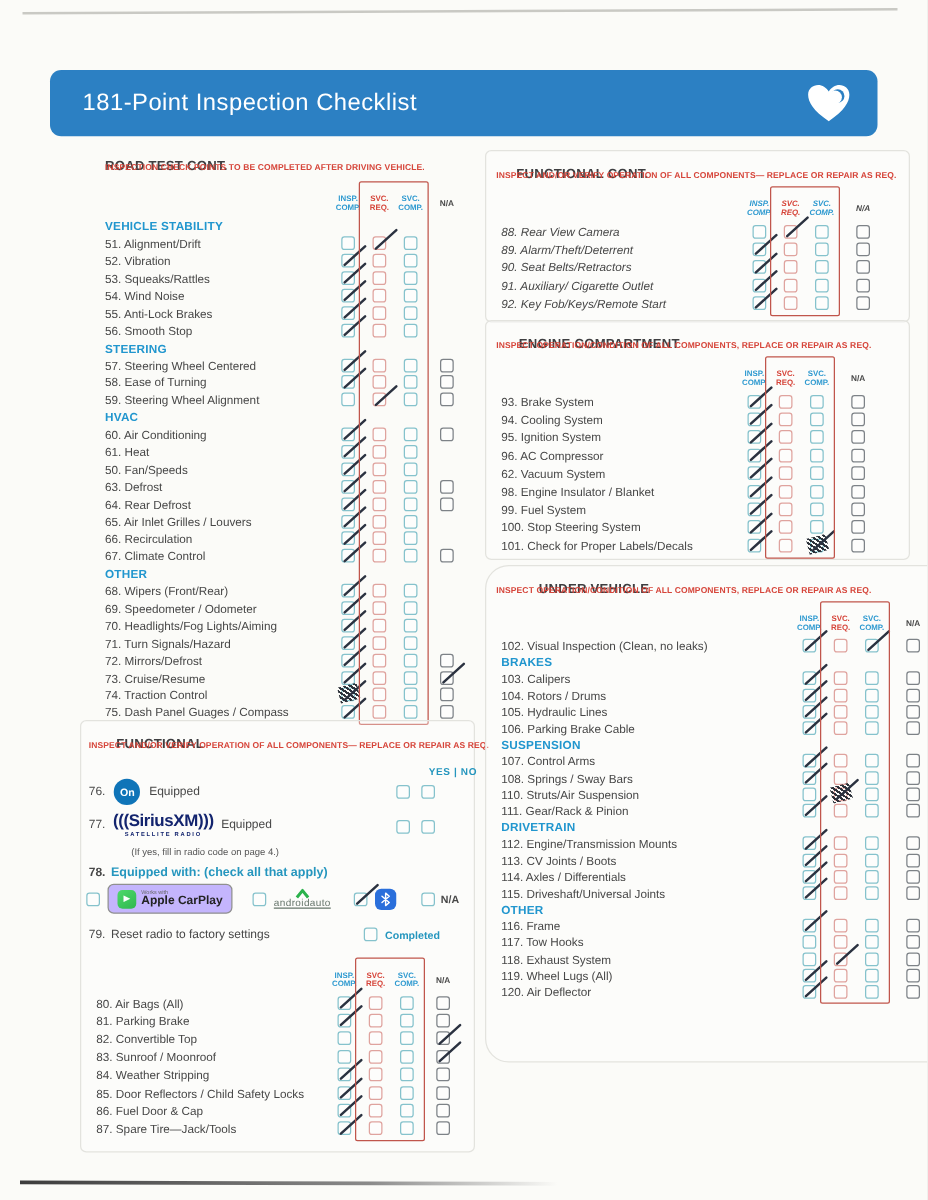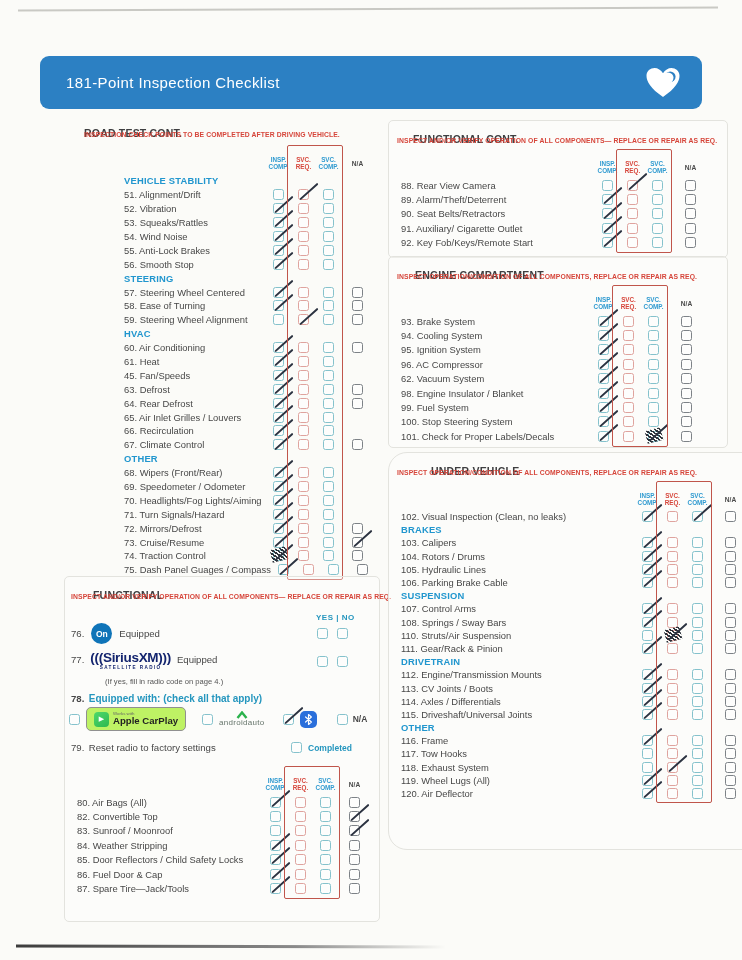--- a/index.html
+++ b/index.html
@@ -4,21 +4,21 @@
 <style>
   html,body{margin:0;padding:0;background:#e8e8e6;}
   .page{position:relative;width:742px;height:960px;background:#fbfbf8;overflow:hidden;
         font-family:"Liberation Sans",sans-serif;color:#474747;}
   .scanline-top{position:absolute;left:18px;top:8px;width:700px;height:1.5px;background:#c9c9c4;transform:rotate(-.25deg);}
   .scanline-bottom{position:absolute;left:16px;top:945px;width:430px;height:2.5px;
         background:linear-gradient(90deg,#3c3c3c,#8a8a8a 65%,transparent);transform:rotate(.15deg);}
   
   .banner{position:absolute;left:40px;top:56px;width:662px;height:53px;background:#2c80c3;border-radius:9px;
           display:flex;align-items:center;padding:0 20px;box-sizing:border-box;}
-  .banner-title{color:#fff;font-size:15px;letter-spacing:.4px;padding-left:6px;}
+  .banner-title{color:#fff;font-size:19px;letter-spacing:.4px;padding-left:6px;}
   .heart{margin-left:auto;display:flex;align-items:center;}
   
   .sec{position:absolute;box-sizing:border-box;}
   .sec.boxed{border:1px solid #e3e3de;border-radius:5px;background:rgba(255,255,255,.35);}
   .sec-title{position:absolute;font-size:10.5px;font-weight:bold;color:#3e3e40;letter-spacing:.2px;white-space:nowrap;}
   .sec-sub{position:absolute;font-size:6.8px;font-weight:bold;color:#d6453a;letter-spacing:.1px;white-space:nowrap;}
   
   .grid{position:absolute;left:0;right:0;}
   .row{display:flex;align-items:center;}
   .row .lbl{flex:1;font-size:9.4px;color:#474747;padding-left:8px;white-space:nowrap;overflow:visible;}
@@ -40,38 +40,38 @@
          background:repeating-linear-gradient(48deg,#1d222b 0 1.6px,transparent 1.6px 3px);pointer-events:none;}
   .red-box{position:absolute;top:0;bottom:-3px;width:54px;border:1.2px solid #c0554b;border-radius:2px;pointer-events:none;}
   .grid-a .red-box{right:35px;} .grid-r .red-box{right:55px;}
   
   #grid-road .row{height:13.9px;} #grid-func .row{height:14.4px;}
   #grid-fcont .row{height:14.4px;} #grid-engine .row{height:14.4px;} #grid-under .row{height:13.2px;}
   
   .abs{position:absolute;white-space:nowrap;}
   .num{font-size:9.6px;color:#474747;}
   .flabel{font-size:9.6px;color:#474747;}
-  .yesno-hdr{font-size:8px;font-weight:bold;color:#2596be;letter-spacing:.5px;}
+  .yesno-hdr{font-size:8px;font-weight:bold;color:#2596be;letter-spacing:.5px;margin-left:27px;}
   .yn-boxes{display:flex;gap:9px;}
   .onstar{display:inline-flex;align-items:center;justify-content:center;width:21px;height:21px;border-radius:50%;
           background:#0f74b8;color:#fff;font-size:8.5px;font-weight:bold;vertical-align:middle;}
   .sx{display:inline-block;vertical-align:middle;text-align:center;line-height:1;}
   .sx-main{font-size:13.5px;font-weight:bold;color:#13246e;letter-spacing:-.3px;}
   .sx-sub{font-size:4.6px;font-weight:bold;color:#13246e;letter-spacing:1.4px;margin-top:1px;}
   .blue-bold{color:#2596be;font-weight:bold;}
   .note{font-size:7.6px;color:#555;}
   .badge-cp{display:inline-flex;align-items:center;gap:4px;border:1.1px solid #909090;border-radius:5px;
-            height:22px;padding:0 7px;background:#bef264;}
+            height:22px;padding:0 7px;background:#c4b5fd;}
   .cp-icon{width:15px;height:15px;border-radius:4px;background:linear-gradient(145deg,#4fd86b,#2eb84f);
            display:flex;align-items:center;justify-content:center;color:#fff;font-size:7px;}
   .cp-text{display:flex;flex-direction:column;line-height:1;}
   .cp-pre{font-size:4.4px;color:#666;}
   .cp-name{font-size:9.6px;font-weight:bold;color:#222;}
   .aa{display:inline-flex;flex-direction:column;align-items:center;line-height:1;}
-  .aa-name{font-size:8px;color:#66756b;letter-spacing:.3px;}
+  .aa-name{font-size:8px;color:#66756b;letter-spacing:.3px;text-decoration:underline;}
   .bt{display:inline-flex;align-items:center;justify-content:center;width:17px;height:17px;border-radius:5px;background:#2a6fdb;}
   .completed-lbl{font-size:8.5px;font-weight:bold;color:#2596be;}
   .inline-cb{display:inline-block;vertical-align:middle;}
 </style>
 </head>
 <body>
 
 <div class="page">
   <div class="scanline-top"></div>
   <div class="scanline-bottom"></div>
@@ -83,21 +83,21 @@
         <path d="M18 30 C6 22 2 15 2 9.5 C2 4.8 5.8 2 9.8 2 C13 2 16 4 18 7 C20 4 23 2 26.2 2 C30.2 2 34 4.8 34 9.5 C34 15 30 22 18 30 Z" fill="#ffffff"></path>
         <circle cx="25" cy="10.5" r="5.2" fill="#2c80c3"></circle>
         <circle cx="23" cy="11.5" r="5.2" fill="#ffffff"></circle>
       </svg>
     </span>
   </div>
 
   <section class="sec" id="sec-road" style="left:76px;top:118px;width:302px;height:456px;">
     <h2 class="sec-title" style="left:8px;top:0px;">ROAD TEST CONT.</h2>
     <p class="sec-sub" style="left:8px;top:13px;margin:0;">INSPECTION CHECK POINTS TO BE COMPLETED AFTER DRIVING VEHICLE.</p>
-    <div class="grid grid-a" id="grid-road" style="top:27px;margin-left:40px;">
+    <div class="grid grid-a" id="grid-road" style="top:27px;">
         <div class="row hdr">
           <div class="lbl"></div>
           <div class="cells">
             <div class="cell hl b">INSP.
 COMP.</div>
             <div class="cell hl r">SVC.
 REQ.</div>
             <div class="cell hl b">SVC.
 COMP.</div>
             <div class="cell hl n">N/A</div>
@@ -301,21 +301,21 @@
             <div class="cell">
               <div class="cb r"></div>
             </div>
             <div class="cell">
               <div class="cb t"></div>
             </div>
             <div class="cell"></div>
           </div>
         </div>
         <div class="row">
-          <div class="lbl">45. Fan/Speeds</div>
+          <div class="lbl">50. Fan/Speeds</div>
           <div class="cells">
             <div class="cell">
               <div class="cb t">
                 <div class="check"></div>
               </div>
             </div>
             <div class="cell">
               <div class="cb r"></div>
             </div>
             <div class="cell">
@@ -670,20 +670,39 @@
             </div>
             <div class="cell">
               <div class="cb t"></div>
             </div>
             <div class="cell">
               <div class="cb n"></div>
             </div>
           </div>
         </div>
         <div class="row">
+          <div class="lbl">81. Parking Brake</div>
+          <div class="cells">
+            <div class="cell">
+              <div class="cb t">
+                <div class="check"></div>
+              </div>
+            </div>
+            <div class="cell">
+              <div class="cb r"></div>
+            </div>
+            <div class="cell">
+              <div class="cb t"></div>
+            </div>
+            <div class="cell">
+              <div class="cb n"></div>
+            </div>
+          </div>
+        </div>
+        <div class="row">
           <div class="lbl">82. Convertible Top</div>
           <div class="cells">
             <div class="cell">
               <div class="cb t"></div>
             </div>
             <div class="cell">
               <div class="cb r"></div>
             </div>
             <div class="cell">
               <div class="cb t"></div>
@@ -790,21 +809,21 @@
             </div>
           </div>
         </div>
         <div class="red-box"></div>
       </div>
   </section>
 
   <section class="sec boxed" id="sec-fcont" style="left:388px;top:120px;width:340px;height:138px;">
     <h2 class="sec-title" style="left:24px;top:3px;">FUNCTIONAL CONT.</h2>
     <p class="sec-sub" style="left:8px;top:16px;margin:0;">INSPECT AND/OR VERIFY OPERATION OF ALL COMPONENTS— REPLACE OR REPAIR AS REQ.</p>
-    <div class="grid grid-r" id="grid-fcont" style="top:28px;left:4px;right:0;">
+    <div class="grid grid-r" id="grid-fcont" style="top:28px;left:4px;right:0;font-style:italic;">
         <div class="row hdr">
           <div class="lbl"></div>
           <div class="cells">
             <div class="cell hl b">INSP.
 COMP.</div>
             <div class="cell hl r">SVC.
 REQ.</div>
             <div class="cell hl b">SVC.
 COMP.</div>
             <div class="cell hl n">N/A</div>

